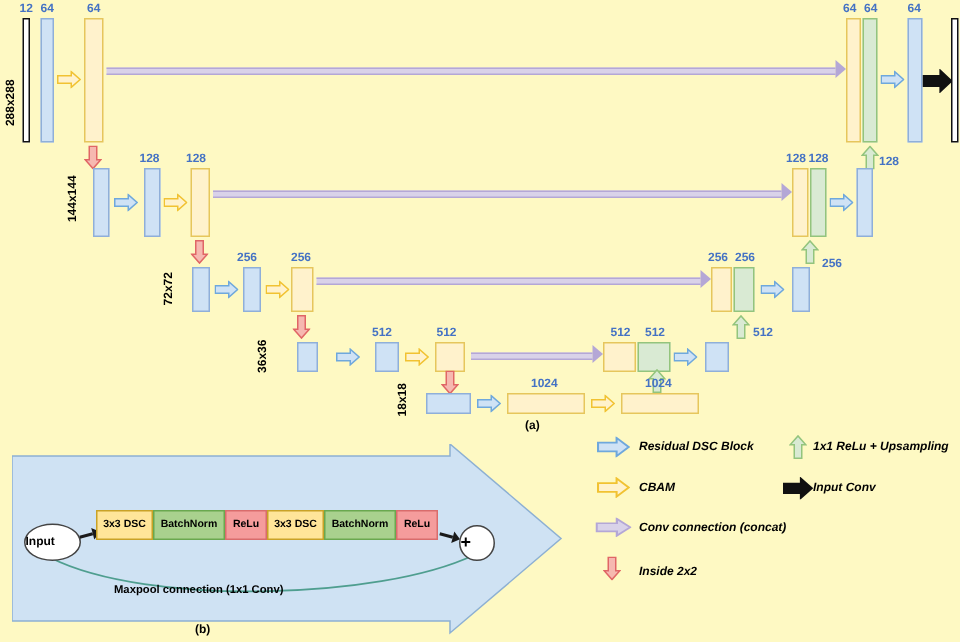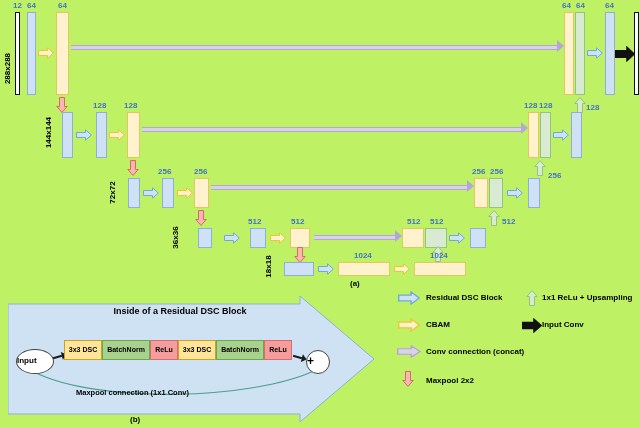--- a/index.html
+++ b/index.html
@@ -1,29 +1,29 @@
 <!DOCTYPE html>
 <html><head>
 <meta charset="utf-8">
 <style>
   html,body{margin:0;padding:0;background:#fff;}
-  .fig{position:relative;width:640px;height:428px;background:#bef264;overflow:hidden;
+  .fig{position:relative;width:640px;height:428px;background:#fef9c3;overflow:hidden;
        font-family:"Liberation Sans","DejaVu Sans",sans-serif;}
   
   .bar{position:absolute;border:1px solid;box-sizing:border-box;}
   .b-blue{background:#CFE2F5;border-color:#8FAFD9;}
   .b-yellow{background:#FFF2CC;border-color:#E6C65C;}
   .b-green{background:#D9EAD3;border-color:#93C47D;}
   .iobar{position:absolute;background:#fff;border:1px solid #111;box-sizing:border-box;}
   
   .ch{position:absolute;font-size:8px;font-weight:bold;color:#4472C4;white-space:nowrap;}
   .dim{position:absolute;width:40px;text-align:center;font-size:8px;font-weight:bold;color:#000;
        transform:rotate(-90deg);white-space:nowrap;}
   .cap{position:absolute;font-size:8px;font-weight:bold;color:#000;}
-  .leg{position:absolute;font-size:8px;font-weight:bold;color:#000;white-space:nowrap;}
+  .leg{position:absolute;font-size:8px;font-weight:bold;color:#000;white-space:nowrap;font-style:italic;}
   
   .ar{position:absolute;overflow:visible;}
   .c-blue{fill:#CFE2F5;stroke:#6FA8DC;}
   .c-yellow{fill:#FFF2CC;stroke:#F1C232;}
   .c-green{fill:#D9EAD3;stroke:#93C47D;}
   .c-red{fill:#F6B8B0;stroke:#E06666;}
   .c-lav{fill:#D9D2E9;stroke:#B4A7D6;}
   .c-black{fill:#111;stroke:#111;}
   .rot-d{transform:rotate(90deg);}
   .rot-u{transform:rotate(-90deg);}
@@ -201,35 +201,34 @@
       <use href="#ba"></use>
     </svg>
   <span class="leg" style="left:426px;top:320px">CBAM</span>
   <svg class="ar c-lav" style="left:397px;top:345px" width="24" height="13">
       <use href="#ba"></use>
     </svg>
   <span class="leg" style="left:426px;top:347px">Conv connection (concat)</span>
   <svg class="ar c-red rot-d" style="left:400px;top:373px" width="16" height="12">
       <use href="#ba"></use>
     </svg>
-  <span class="leg" style="left:426px;top:376px">Maxpool 2x2</span>
+  <span class="leg" style="left:426px;top:376px">Inside 2x2</span>
   <svg class="ar c-green rot-u" style="left:524px;top:292px" width="16" height="12">
       <use href="#ba"></use>
     </svg>
   <span class="leg" style="left:542px;top:293px">1x1 ReLu + Upsampling</span>
   <svg class="ar c-black" style="left:522px;top:318px" width="20" height="15">
       <use href="#ba"></use>
     </svg>
   <span class="leg" style="left:542px;top:320px">Input Conv</span>
 
   <svg style="position:absolute;left:8px;top:296px" width="368" height="130" viewBox="0 0 368 130">
     <polygon points="0,8 292,8 292,0 366,63 292,126 292,118 0,118" fill="#CFE2F3" stroke="#8DB0D3" stroke-width="1"></polygon>
     <path d="M 26 76 C 90 108, 245 104, 308 74" fill="none" stroke="#4F9E8F" stroke-width="1.2"></path>
   </svg>
-  <span class="ptitle" style="left:60px;top:306px;width:240px">Inside of a Residual DSC Block</span>
   <div class="node" style="left:16px;top:349px;width:36px;height:23px;line-height:21px">Input</div>
   <div class="mini" style="left:53px;top:356px;width:9px;transform:rotate(-15deg)"></div>
   <div class="op op-dsc" style="left:64px;width:38px">3x3 DSC</div>
   <div class="op op-bn" style="left:102px;width:48px">BatchNorm</div>
   <div class="op op-relu" style="left:150px;width:28px">ReLu</div>
   <div class="op op-dsc" style="left:178px;width:38px">3x3 DSC</div>
   <div class="op op-bn" style="left:216px;width:48px">BatchNorm</div>
   <div class="op op-relu" style="left:264px;width:28px">ReLu</div>
   <div class="mini" style="left:293px;top:356px;width:9px;transform:rotate(15deg)"></div>
   <div class="node" style="left:306px;top:350px;width:22px;height:22px;line-height:20px;font-size:12px">+</div>

